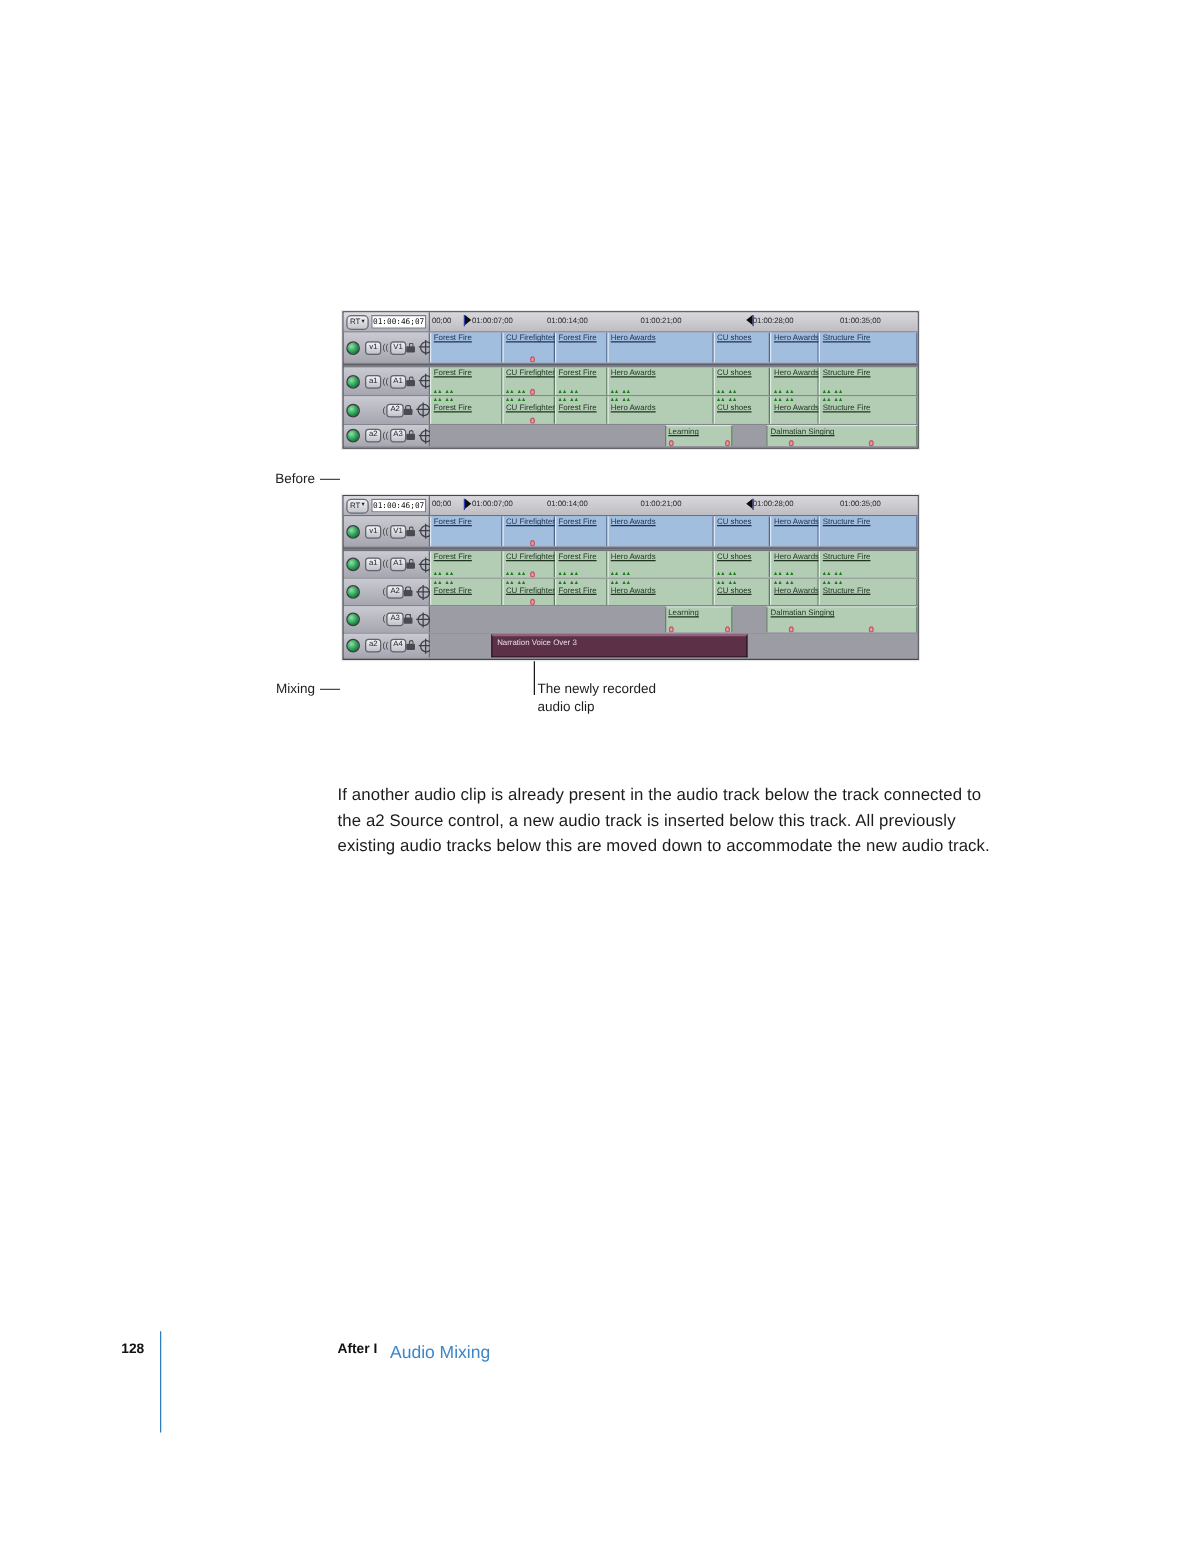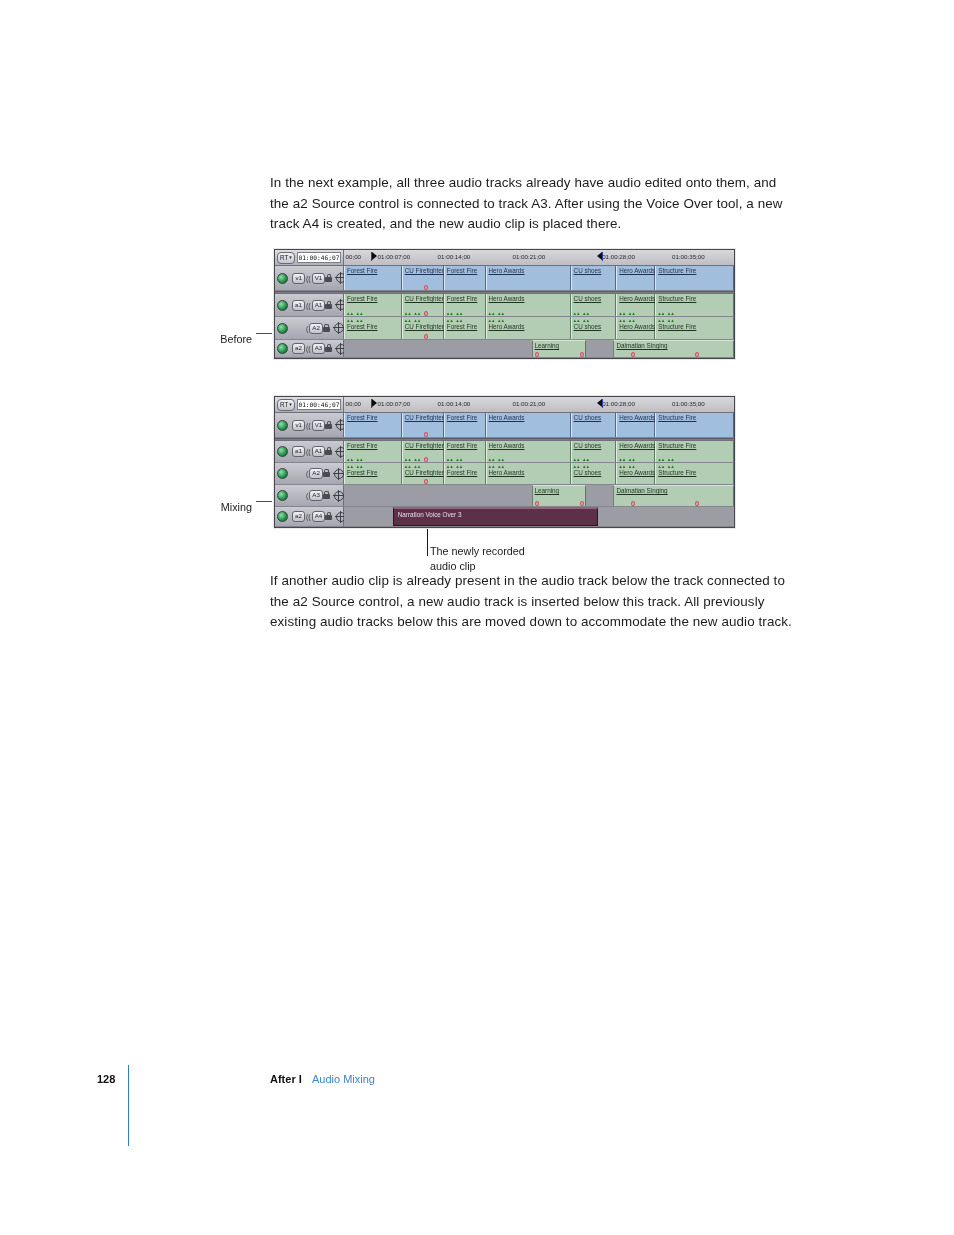--- a/index.html
+++ b/index.html
@@ -1,22 +1,22 @@
 <!DOCTYPE html>
 <html><head>
 <meta charset="utf-8">
 <style>
   html,body{margin:0;padding:0;background:#fff;}
   .page{position:relative;width:954px;height:1235px;background:#fff;overflow:hidden;
         font-family:"Liberation Sans",sans-serif;color:#1a1a1a;}
   .para{position:absolute;white-space:pre-line;font-size:13.4px;line-height:20.4px;letter-spacing:.1px;color:#1c1c1c;}
   #p1{left:270px;top:160px;width:580px;}
-  #p2{left:270px;top:558px;width:590px;}
-
-  .fig-label{position:absolute;display:flex;align-items:flex-start;font-size:10.8px;color:#222;}
+  #p2{left:270px;top:613px;width:590px;}
+
+  .fig-label{position:absolute;display:flex;align-items:center;font-size:10.8px;color:#222;margin-top:44px;}
   .fig-label .dash{width:16px;height:1px;background:#4a4a4a;margin-left:4px;}
   #label-before{right:682px;top:333px;}
   #label-after{right:682px;top:501px;}
 
   #callout-line{position:absolute;left:427px;top:529px;width:1px;height:27px;background:#1a1a1a;}
   #callout-text{position:absolute;left:430px;top:544px;font-size:10.8px;line-height:15px;color:#1c1c1c;white-space:pre-line;}
 
   
   .timeline{position:absolute;box-sizing:border-box;border:1px solid #46464e;background:#b7b7bf;
             box-shadow:0 0 0 1px #e8e8e8;}
@@ -73,30 +73,27 @@
   .stereo{position:absolute;left:2px;font-size:5px;line-height:4px;color:#1b7a1b;letter-spacing:1px;white-space:nowrap;}
   .stereo.bottom{bottom:1px;}
   .stereo.top{top:1px;}
   .clip-marker{position:absolute;bottom:0;width:4px;height:5px;background:#f09ba0;border:1px solid #c2566b;
                border-radius:50% 50% 45% 45%/60% 60% 40% 40%;box-sizing:border-box;}
 
   
   #pg-num{position:absolute;left:97px;top:1073px;font-size:11px;font-weight:bold;color:#111;}
   #footer-rule{position:absolute;left:128px;top:1065px;width:1px;height:81px;background:#2e7fbe;}
   #footer-part{position:absolute;left:270px;top:1073px;font-size:11px;font-weight:bold;color:#111;}
-  #footer-section{position:absolute;left:312px;top:1073px;font-size:11px;color:#3c86c6;}
+  #footer-section{position:absolute;left:312px;top:1073px;font-size:14px;color:#3c86c6;}
 </style>
 </head>
 <body>
 
 <div class="page">
 
-  <p class="para" id="p1">In the next example, all three audio tracks already have audio edited onto them, and
-the a2 Source control is connected to track A3. After using the Voice Over tool, a new
-track A4 is created, and the new audio clip is placed there.</p>
 
   <div class="timeline" id="tl-before">
       <div class="tl-header">
         <div class="tl-ctrl">
           <span class="rt-btn">
             <span>RT</span>
             <span class="rt-arrow">▾</span>
           </span>
           <span class="tc-box">01:00:46;07</span>
         </div>

